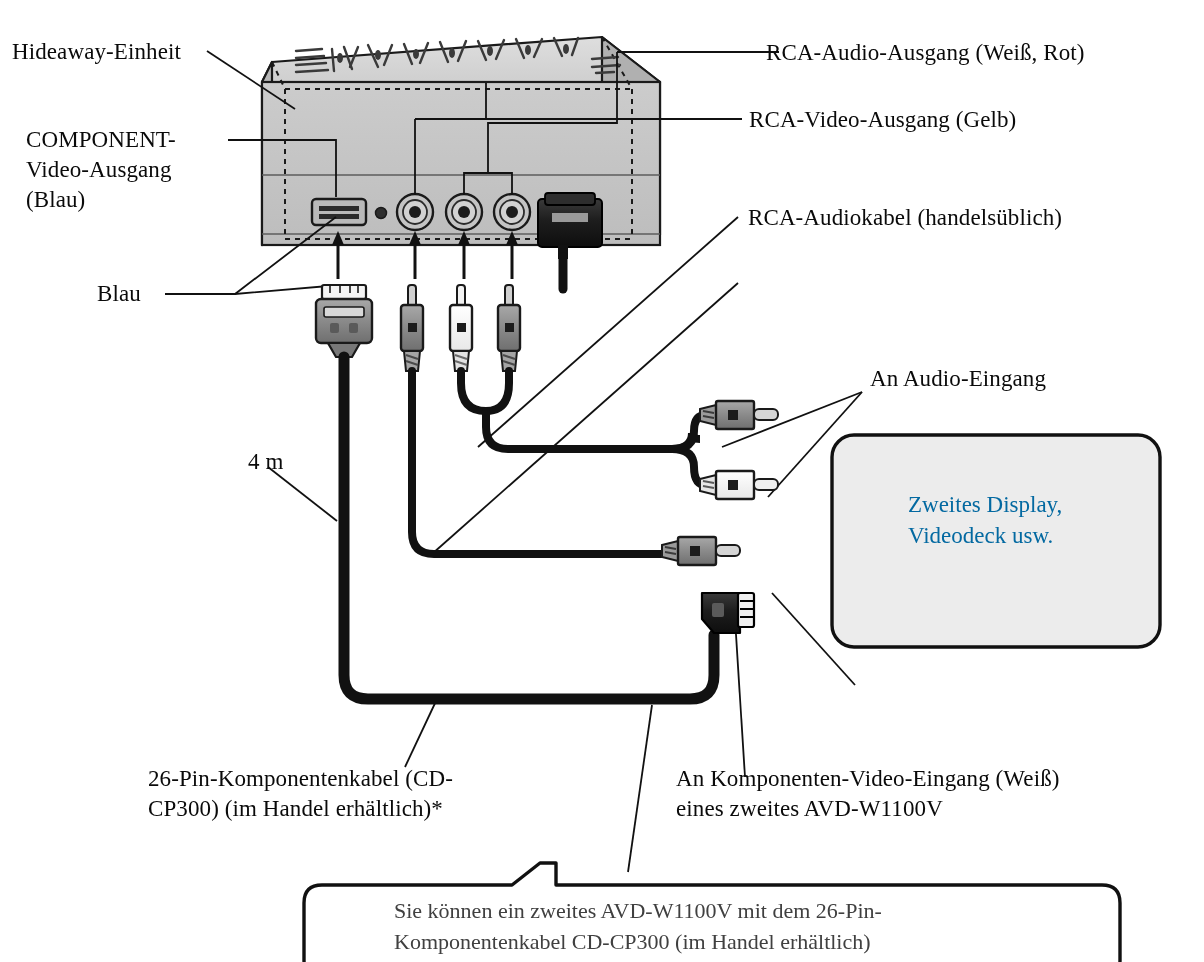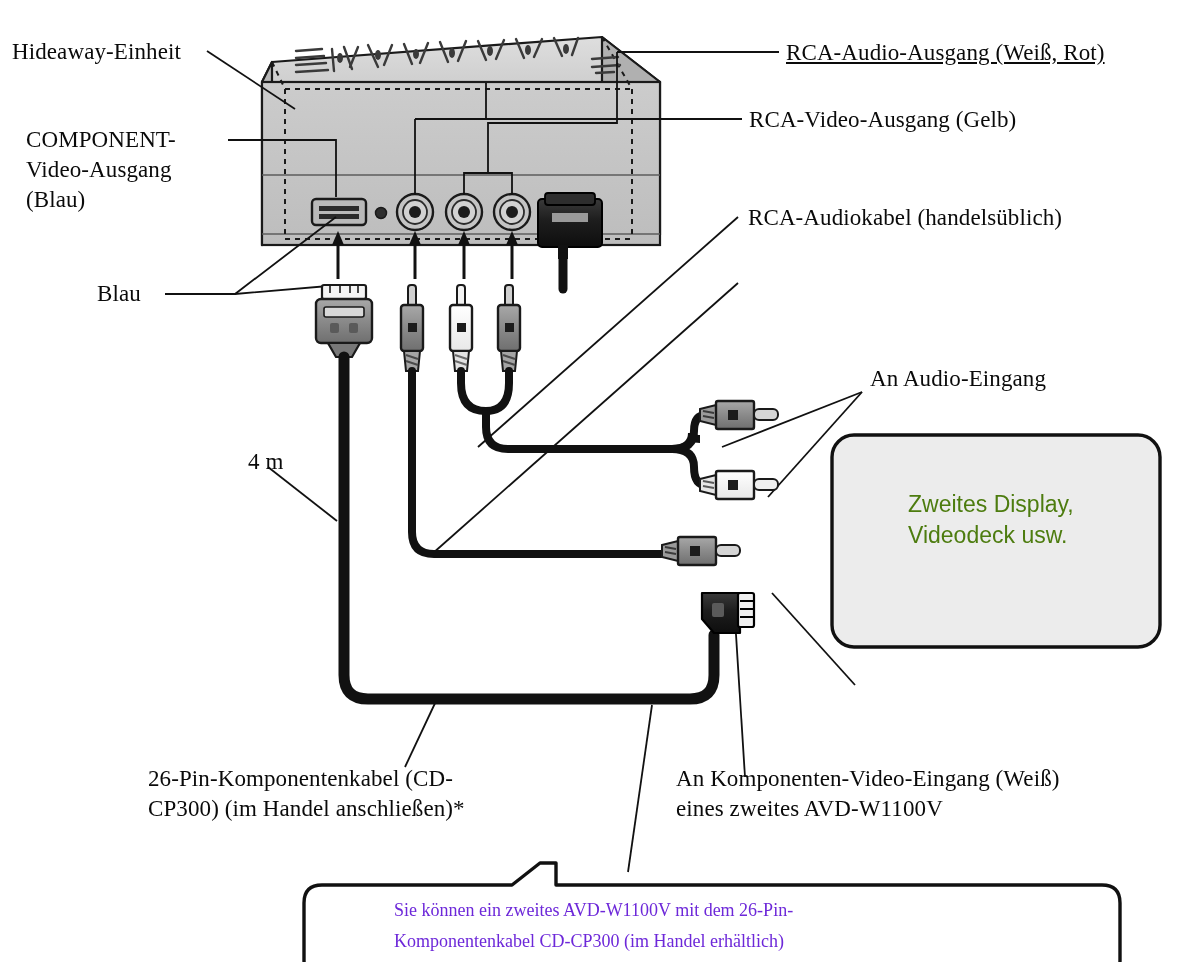--- a/index.html
+++ b/index.html
@@ -31,30 +31,30 @@
     font-family: "Liberation Serif", "DejaVu Serif", serif;
     font-size: 23px;
     line-height: 30px;
     color: #0a0a0a;
     white-space: pre;
     letter-spacing: 0.1px;
   }
   .callout-text {
     position: absolute;
     font-family: "Liberation Serif", "DejaVu Serif", serif;
-    font-size: 18px;
+    font-size: 22px;
     line-height: 31px;
-    color: #6d28d9;
+    color: #404040;
   }
   .boxtext {
     position: absolute;
-    font-family: Liberation Sans, sans-serif;
+    font-family: Liberation Serif, serif;
     font-size: 23px;
     line-height: 31px;
-    color: #4d7c0f;
+    color: #0369a1;
     white-space: pre-line;
   }
 </style>
 </head>
 <body>
 
 <div id="stage">
 
   <svg id="art" viewBox="0 0 1204 962">
     <defs>
@@ -313,37 +313,37 @@
   </svg>
 
   <div class="lbl" style="left:12px; top:10px;">Hideaway-Einheit</div>
 
   <div class="lbl" style="left:26px; top:98px;">COMPONENT-</div>
   <div class="lbl" style="left:26px; top:128px;">Video-Ausgang</div>
   <div class="lbl" style="left:26px; top:158px;">(Blau)</div>
 
   <div class="lbl" style="left:97px; top:252px;">Blau</div>
 
-  <div class="lbl" style="left:786px; top:11px;text-decoration:underline;">RCA-Audio-Ausgang (Weiß, Rot)</div>
+  <div class="lbl" style="left:766px; top:11px;">RCA-Audio-Ausgang (Weiß, Rot)</div>
 
   <div class="lbl" style="left:749px; top:78px;">RCA-Video-Ausgang (Gelb)</div>
 
   <div class="lbl" style="left:748px; top:176px;">RCA-Audiokabel (handelsüblich)</div>
 
 
   <div class="lbl" style="left:870px; top:337px;">An Audio-Eingang</div>
 
   <div class="boxtext" style="left:908px; top:462px;">Zweites Display,
 Videodeck usw.</div>
 
 
   <div class="lbl" style="left:248px; top:420px;">4 m</div>
 
   <div class="lbl" style="left:148px; top:737px;">26-Pin-Komponentenkabel (CD-</div>
-  <div class="lbl" style="left:148px; top:767px;">CP300) (im Handel anschließen)*</div>
+  <div class="lbl" style="left:148px; top:767px;">CP300) (im Handel erhältlich)*</div>
 
   <div class="lbl" style="left:676px; top:737px;text-align:center;">An Komponenten-Video-Eingang (Weiß)</div>
   <div class="lbl" style="left:676px; top:767px;">eines zweites AVD-W1100V</div>
 
   <div class="callout-text" style="left:394px; top:868px;">Sie können ein zweites AVD-W1100V mit dem 26-Pin-</div>
   <div class="callout-text" style="left:394px; top:899px;">Komponentenkabel CD-CP300 (im Handel erhältlich)</div>
   <div class="callout-text" style="left:394px; top:930px;font-weight:bold;">anschließen.</div>
 
 </div>
 

